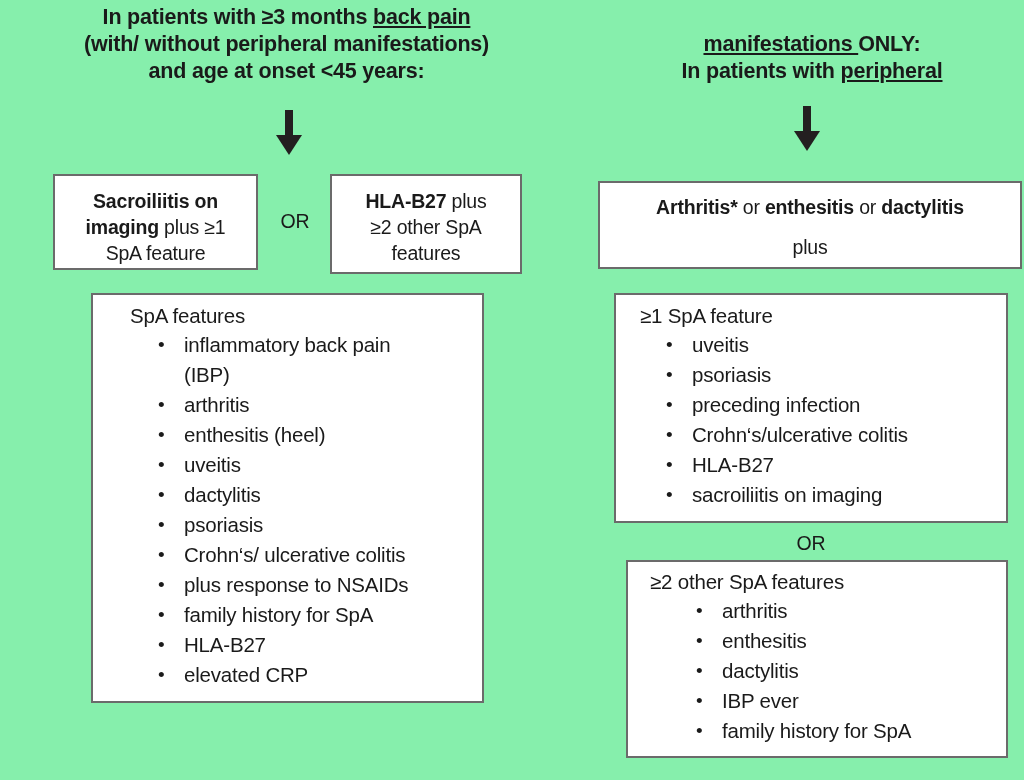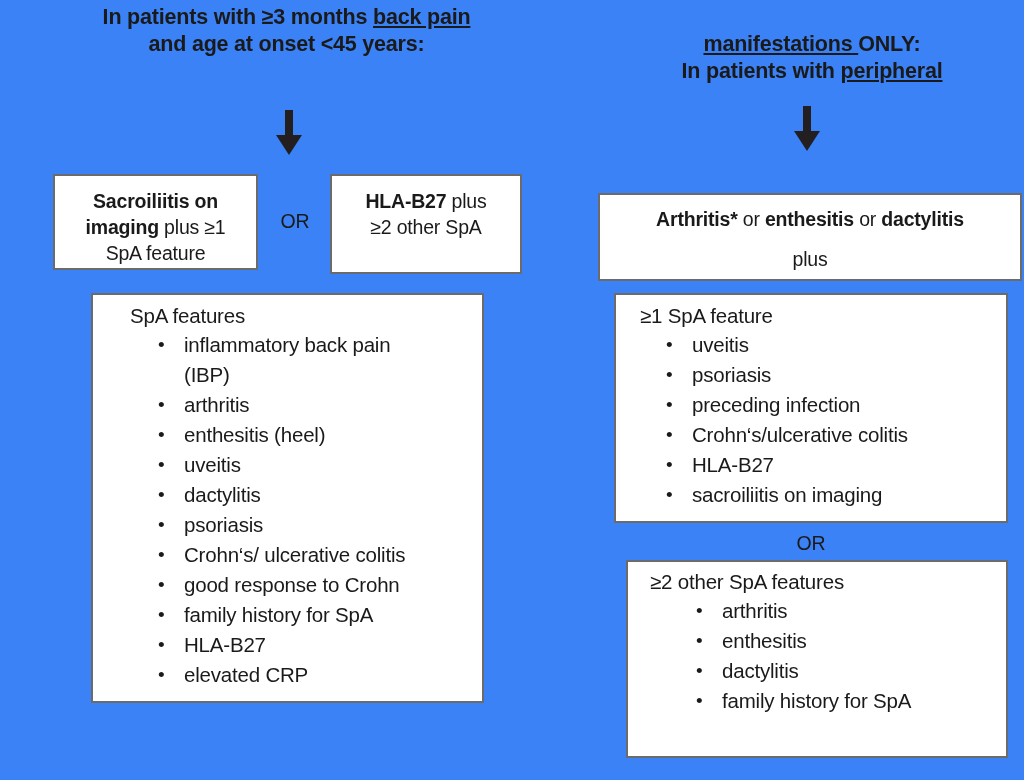--- a/index.html
+++ b/index.html
@@ -9,21 +9,21 @@
     background: #ffffff;
   }
   body {
     font-family: "Liberation Sans", sans-serif;
     color: #1a1a1a;
   }
   #canvas {
     position: relative;
     width: 1024px;
     height: 780px;
-    background: #3b82f6;
+    background: #86efac;
     overflow: hidden;
   }
   .abs { position: absolute; }
 
   
   .header {
     font-weight: bold;
     font-size: 21.5px;
     line-height: 27px;
     text-align: center;
@@ -93,20 +93,21 @@
     white-space: pre;
   }
 </style>
 </head>
 <body>
 
 <div id="canvas">
 
   <div class="abs header" id="left-header" style="left:14px; top:4px; width:545px;">
       <div><span>In patients with  ≥3 months  </span><span class="u">back pain </span></div>
+      <div><span>(with/ without peripheral manifestations)</span></div>
       <div><span>and age at onset &lt;45 years:</span></div>
     </div>
 
   <div class="abs" style="left:272px; top:110px;">
     <svg class="arrow" width="34" height="46" viewBox="0 0 34 46" aria-hidden="true">
       <rect x="13" y="0" width="8" height="27" fill="#231f20"></rect>
       <polygon points="4,25 30,25 17,45" fill="#231f20"></polygon>
     </svg>
   </div>
 
@@ -117,53 +118,54 @@
         <div>SpA feature</div>
       </div>
   </div>
 
   <div class="abs or-label" style="left:264px; top:209px; width:62px;">OR</div>
 
   <div class="abs box" style="left:330px; top:174px; width:192px; height:100px;">
     <div class="crit-text" id="left-crit2" style="padding-top:12px;">
         <div><b>HLA-B27</b> plus</div>
         <div>≥2 other SpA</div>
+        <div>features</div>
       </div>
   </div>
 
   <div class="abs box" style="left:91px; top:293px; width:393px; height:410px;">
     <div class="list-title" style="padding:8px 0 0 37px;" id="left-list-title">SpA features</div>
     <ul class="features" id="left-list" style="margin:1px 0 0 57px;">
         <li><span>inflammatory back pain</span><span class="cont">(IBP)</span></li>
         <li><span>arthritis</span></li>
         <li><span>enthesitis (heel)</span></li>
         <li><span>uveitis</span></li>
         <li><span>dactylitis</span></li>
         <li><span>psoriasis</span></li>
         <li><span>Crohn‘s/ ulcerative colitis</span></li>
-        <li><span>good response to Crohn</span></li>
+        <li><span>plus response to NSAIDs</span></li>
         <li><span>family history for SpA</span></li>
         <li><span>HLA-B27</span></li>
         <li><span>elevated CRP</span></li>
       </ul>
   </div>
 
   <div class="abs header" id="right-header" style="left:608px; top:31px; width:408px;">
       <div><span class="u">manifestations </span><span> ONLY:</span></div>
       <div><span>In patients with  </span><span class="u">peripheral </span></div>
     </div>
 
   <div class="abs" style="left:790px; top:106px;">
     <svg class="arrow" width="34" height="46" viewBox="0 0 34 46" aria-hidden="true">
       <rect x="13" y="0" width="8" height="27" fill="#231f20"></rect>
       <polygon points="4,25 30,25 17,45" fill="#231f20"></polygon>
     </svg>
   </div>
 
-  <div class="abs box" style="left:598px; top:193px; width:424px; height:88px;">
+  <div class="abs box" style="left:598px; top:181px; width:424px; height:88px;">
     <div class="crit-text" id="right-crit" style="padding-top:11px;">
         <div><b>Arthritis*</b><span> or </span><b>enthesitis</b><span> or </span><b>dactylitis</b></div>
         <div style="margin-top: 14px;">plus</div>
       </div>
   </div>
 
   <div class="abs box" style="left:614px; top:293px; width:394px; height:230px;">
     <div class="list-title" style="padding:8px 0 0 24px;" id="right-list1-title">≥1 SpA feature</div>
     <ul class="features" id="right-list1" style="margin:1px 0 0 42px;">
         <li><span>uveitis</span></li>
@@ -176,20 +178,21 @@
   </div>
 
   <div class="abs or-label" style="left:614px; top:531px; width:394px;">OR</div>
 
   <div class="abs box" style="left:626px; top:560px; width:382px; height:198px;">
     <div class="list-title" style="padding:7px 0 0 22px;" id="right-list2-title">≥2 other SpA features</div>
     <ul class="features" id="right-list2" style="margin:1px 0 0 60px;">
         <li><span>arthritis</span></li>
         <li><span>enthesitis</span></li>
         <li><span>dactylitis</span></li>
+        <li><span>IBP ever</span></li>
         <li><span>family history for SpA</span></li>
       </ul>
   </div>
 
   <div class="abs footnote" style="left:3px; top:735px; width:700px;">
     <div>*Peripheral arthritis: usually predominantly lower limb and/or asymmetric arthritis</div>
     
   </div>
 
 </div>

